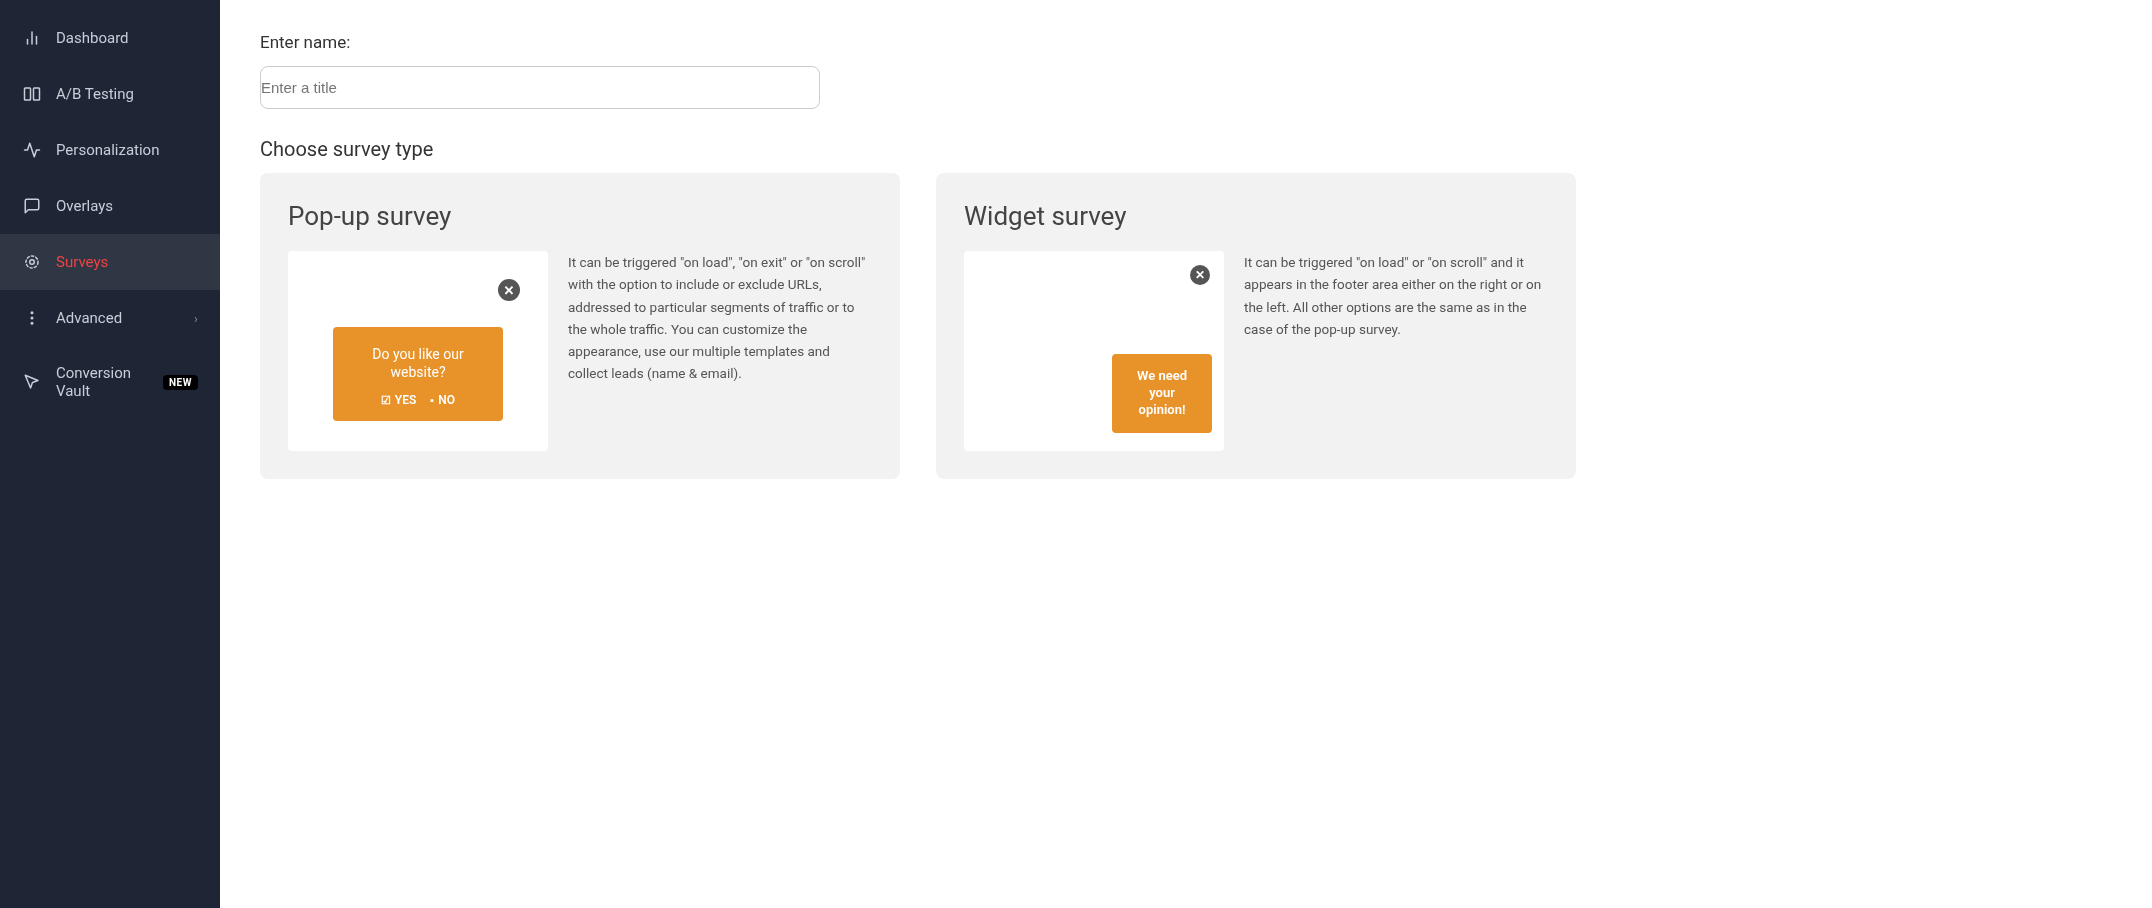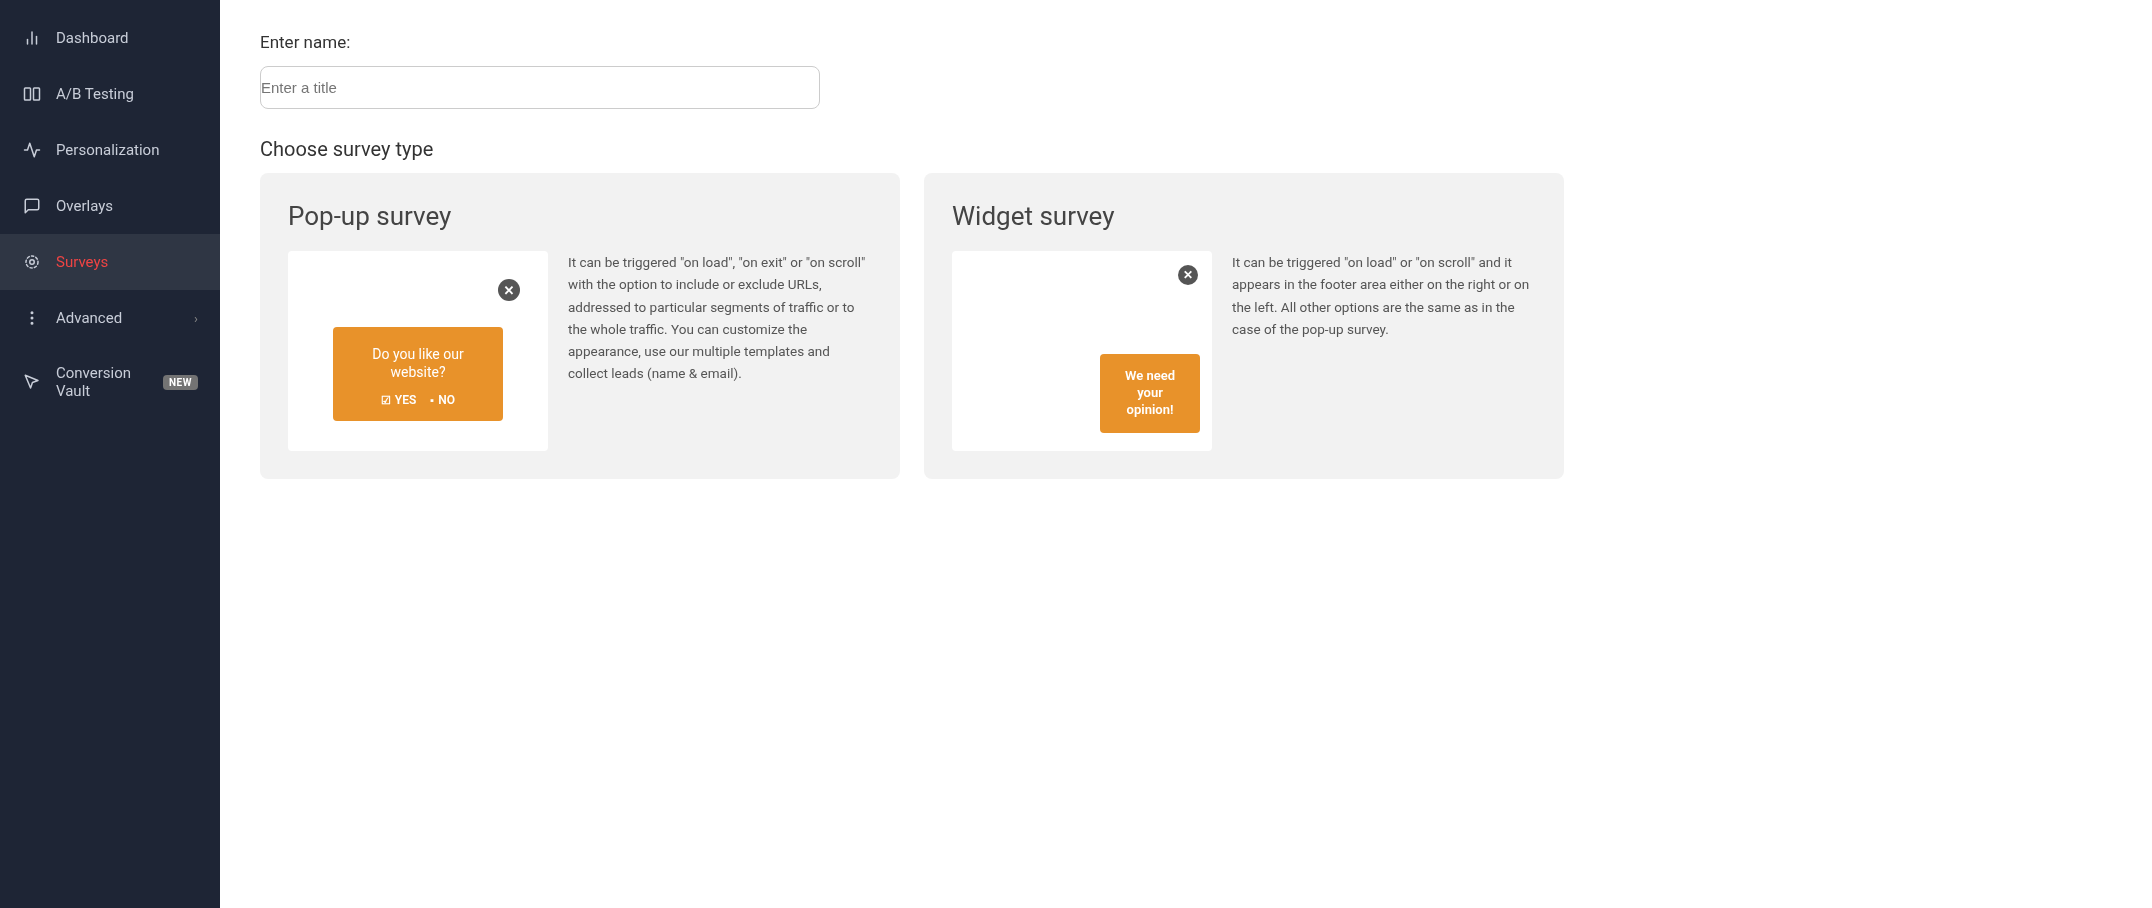--- a/index.html
+++ b/index.html
@@ -44,21 +44,21 @@
       justify-content: center;
       flex-shrink: 0;
       color: #c8cdd8;
     }
     .sidebar-item-label { flex: 1; }
     .sidebar-item-arrow {
       font-size: 13px;
       color: #888;
     }
     .badge-new {
-      background: #737373;
+      background: #000000;
       color: #fff;
       font-size: 10px;
       font-weight: 700;
       padding: 2px 6px;
       border-radius: 4px;
       letter-spacing: 0.5px;
     }
 
     
     .main {
@@ -87,21 +87,21 @@
     .choose-type-label {
       font-size: 20px;
       color: #333;
       margin-bottom: 12px;
       font-weight: 400;
     }
 
     
     .survey-types {
       display: flex;
-      gap: 24px;
+      gap: 36px;
     }
     .survey-card {
       flex: 1;
       background: #f2f2f2;
       border-radius: 8px;
       padding: 28px 28px 28px 28px;
       max-width: 640px;
     }
     .survey-card-title {
       font-size: 26px;

